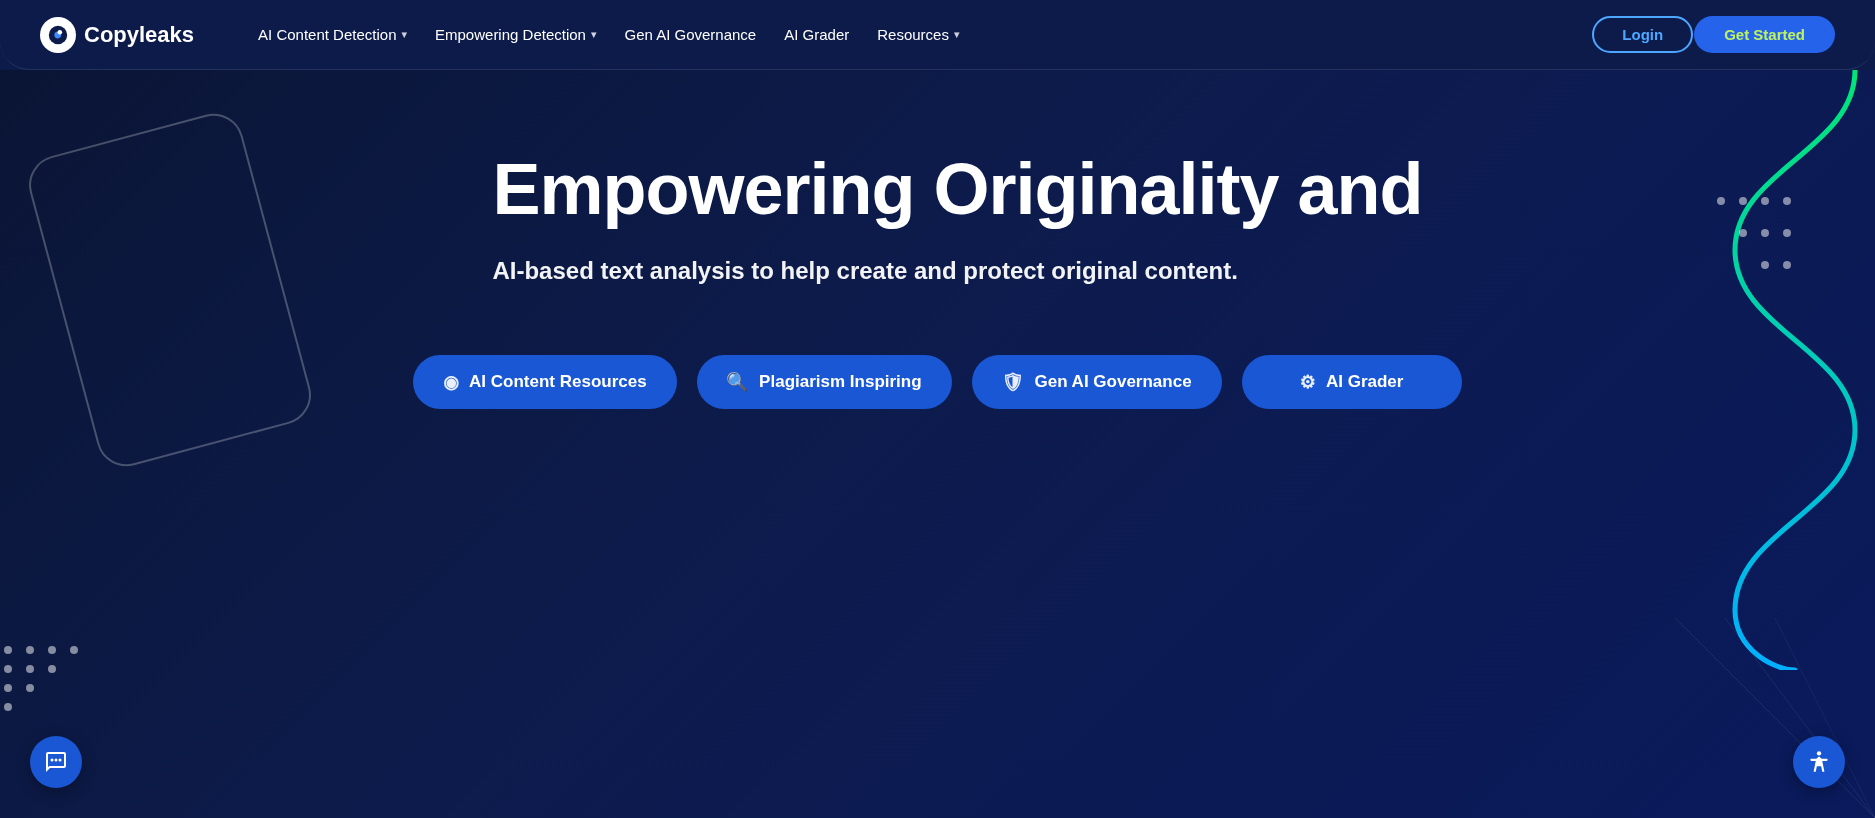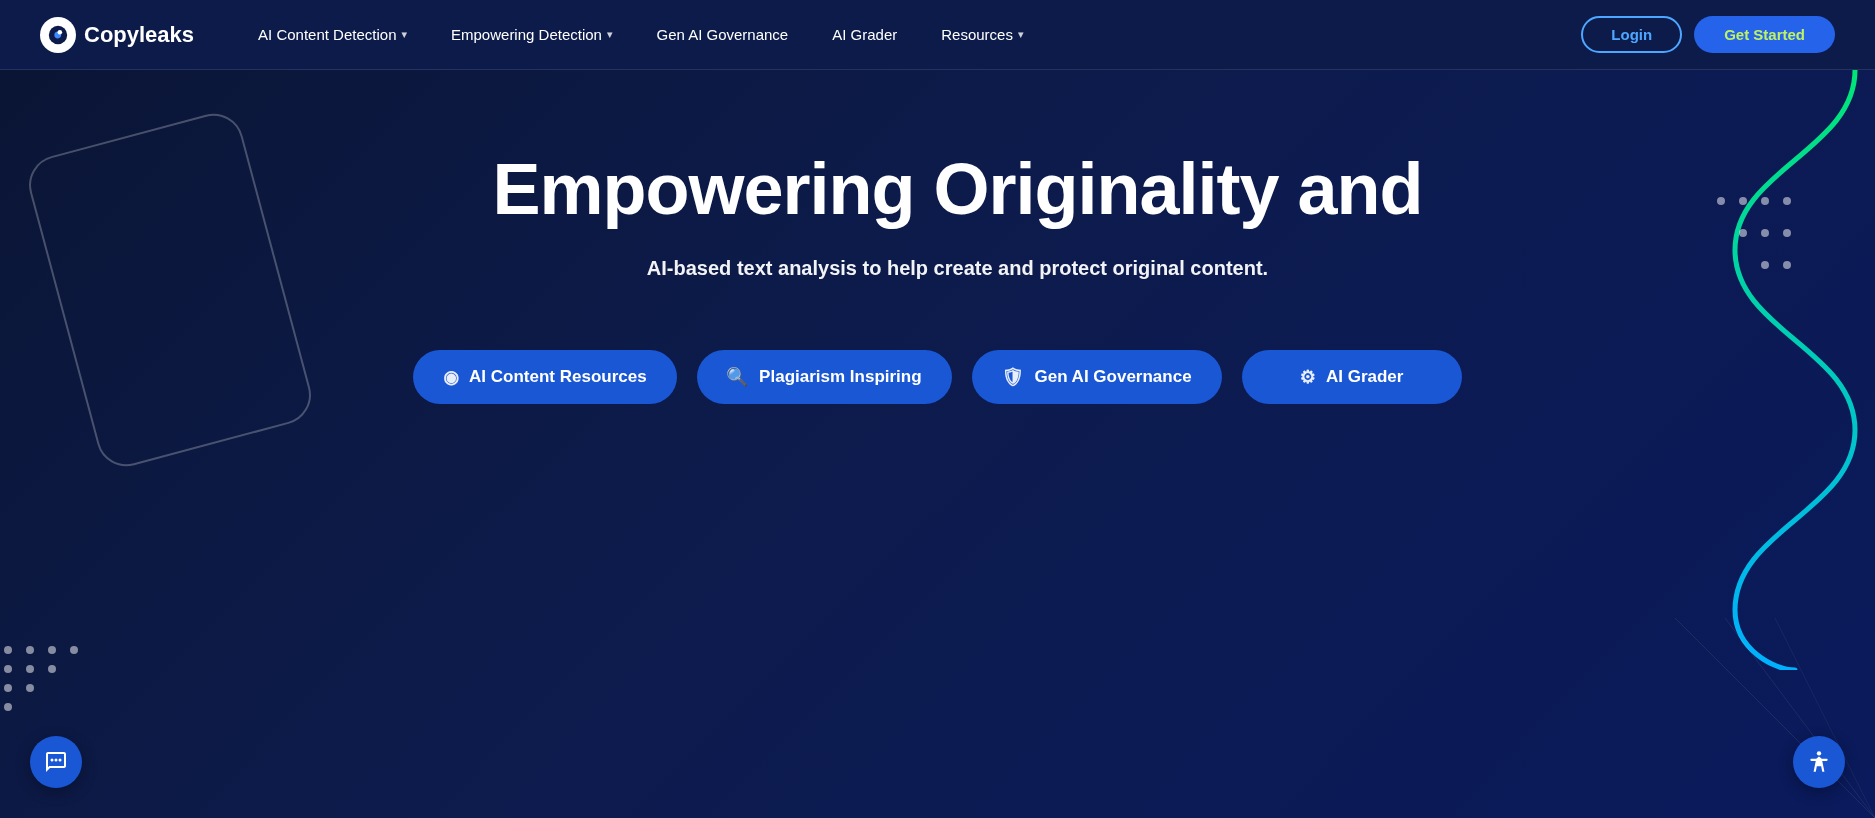--- a/index.html
+++ b/index.html
@@ -8,20 +8,21 @@
     
     .navbar {
       background: #0d1b4b;
       border-bottom: 1px solid rgba(255,255,255,0.1);
       display: flex;
       align-items: center;
       padding: 0 40px;
       height: 70px;
       position: relative;
       z-index: 10;
+      border-radius: 29px;
     }
     .logo {
       display: flex;
       align-items: center;
       gap: 8px;
       margin-right: 50px;
     }
     .logo-circle {
       width: 36px;
       height: 36px;
@@ -33,21 +34,21 @@
     }
     .logo-circle svg { width: 22px; height: 22px; }
     .logo-text {
       font-size: 22px;
       font-weight: 700;
       color: white;
     }
     .nav-links {
       display: flex;
       align-items: center;
-      gap: 16px;
+      gap: 0;
       flex: 1;
     }
     .nav-item {
       display: flex;
       align-items: center;
       gap: 5px;
       padding: 8px 14px;
       color: white;
       font-size: 15px;
       font-weight: 500;
@@ -55,21 +56,21 @@
       border-radius: 6px;
       white-space: nowrap;
     }
     .chevron {
       font-size: 11px;
       opacity: 0.8;
     }
     .nav-actions {
       display: flex;
       align-items: center;
-      gap: 12px;
+      gap: 1px;
     }
     .btn-login {
       border: 2px solid #4da6ff;
       color: #4da6ff;
       background: transparent;
       padding: 8px 28px;
       border-radius: 25px;
       font-size: 15px;
       font-weight: 600;
       cursor: pointer;
@@ -154,41 +155,41 @@
       right: 0;
       width: 300px;
       height: 200px;
       pointer-events: none;
     }
 
     
     .hero-content {
       position: relative;
       z-index: 2;
-      text-align: center;
+      text-align: left;
       padding-top: 80px;
       max-width: 1100px;
       margin-left: 40px;
     }
     .hero-title-white {
       font-size: 72px;
       font-weight: 900;
       color: white;
       line-height: 1.1;
       letter-spacing: -1px;
     }
     .hero-title-blue {
       font-size: 72px;
       font-weight: 900;
       color: #3b8bff;
       line-height: 1.1;
       letter-spacing: -1px;
     }
     .hero-subtitle {
-      font-size: 20px;
+      font-size: 24px;
       font-weight: 700;
       color: white;
       margin-top: 28px;
       opacity: 0.95;
     }
 
     
     .products-section {
       position: relative;
       z-index: 2;

